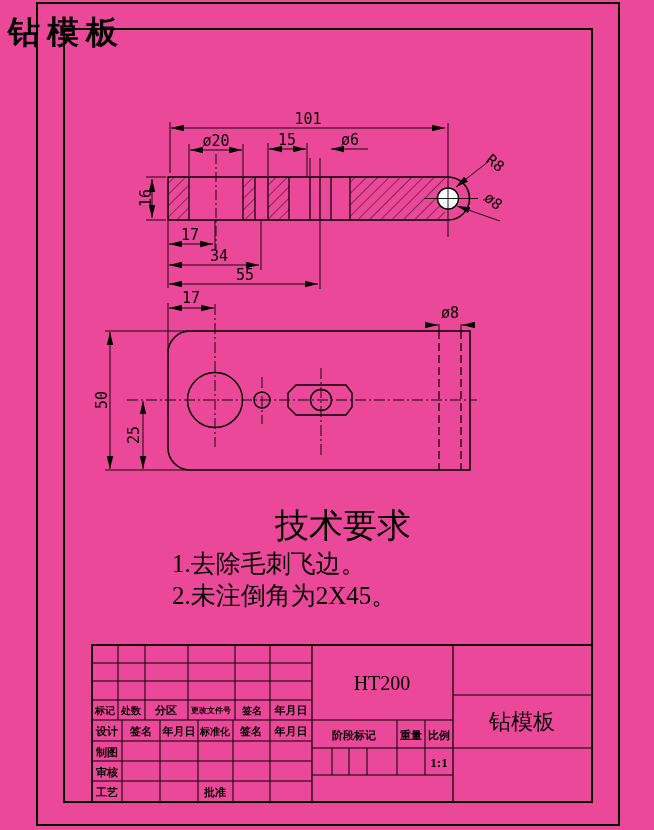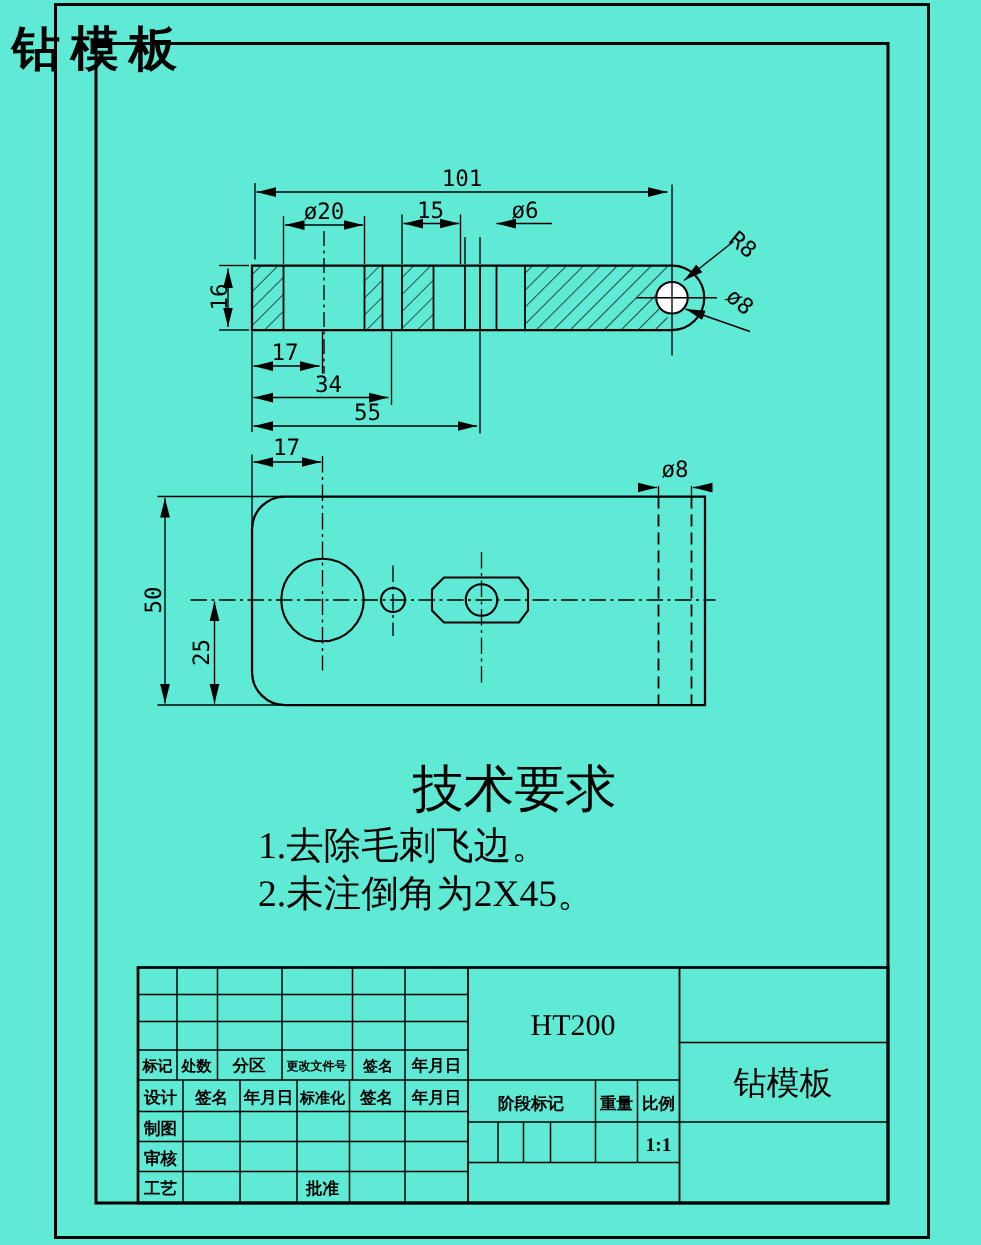--- a/index.html
+++ b/index.html
@@ -1,16 +1,16 @@
 <!DOCTYPE html>
 <html><head>
 <meta charset="utf-8">
 <style>
   html,body{margin:0;padding:0;background:#ffffff;}
-  .sheet{position:relative;width:654px;height:830px;background:#5eead4;overflow:hidden;
+  .sheet{position:relative;width:654px;height:830px;background:#ec4899;overflow:hidden;
          font-family:"Liberation Sans",sans-serif;}
   svg{position:absolute;left:0;top:0;}
   svg text{fill:#000;}
   .dim{font-family:"DejaVu Sans Mono",monospace;font-size:15px;}
   .cjk-s{font-family:"Liberation Sans",sans-serif;font-weight:bold;font-size:10px;}
   .cjk-m{font-family:"Liberation Sans",sans-serif;font-weight:bold;font-size:11px;}
   .tech-title{font-family:"Liberation Serif",serif;font-size:34px;}
   .tech-item{font-family:"Liberation Serif",serif;font-size:25px;}
   .red-title{font-family:"Liberation Serif",serif;font-size:32px;font-weight:bold;letter-spacing:7px;}
   .tb-big{font-family:"Liberation Serif",serif;font-size:20px;}

